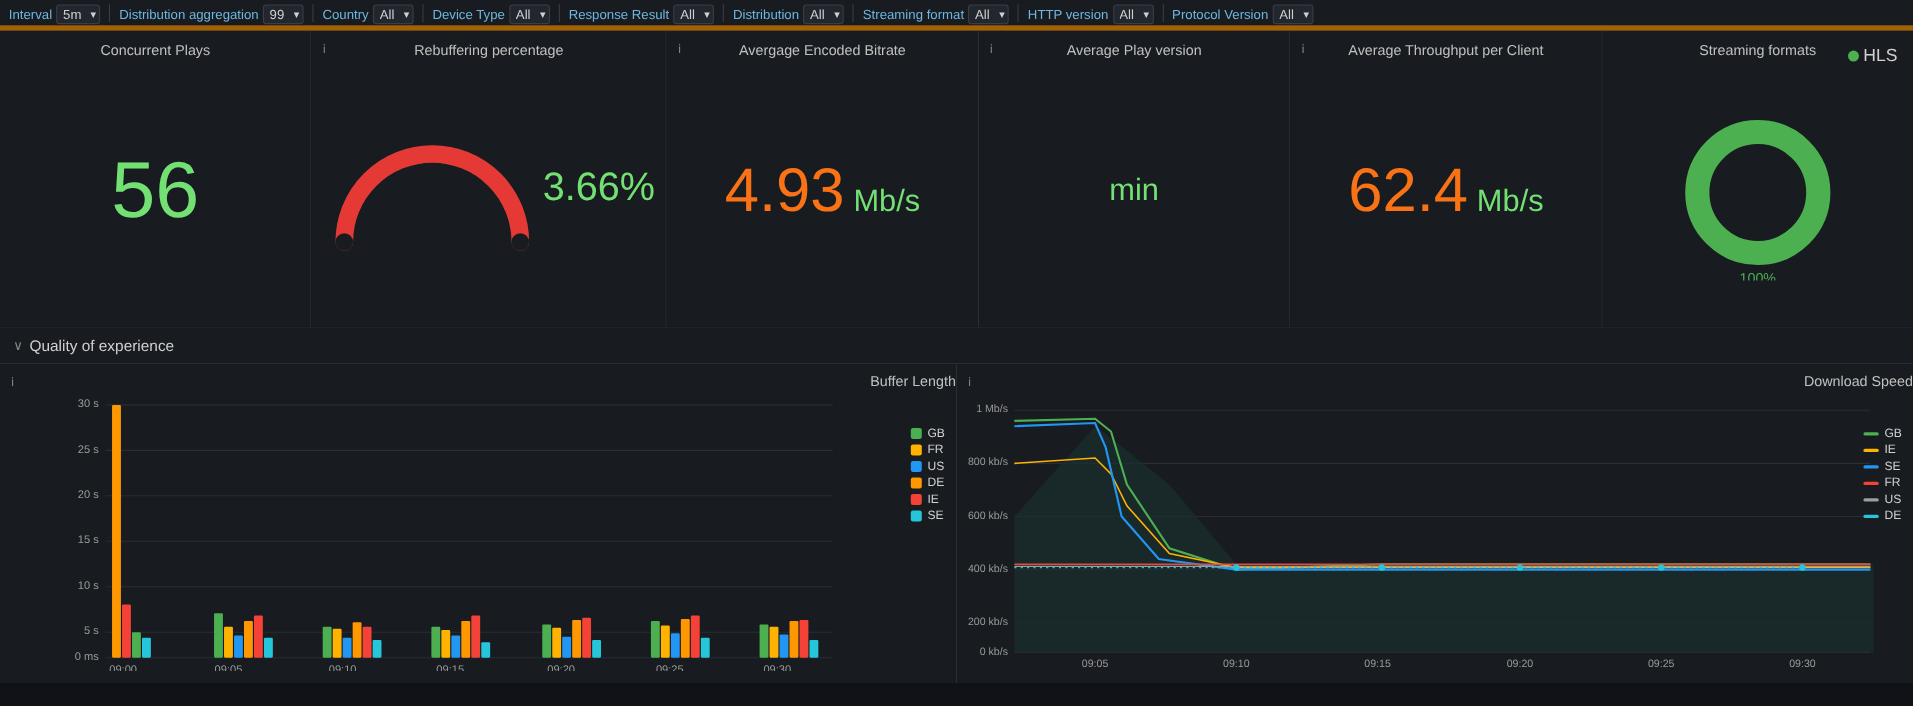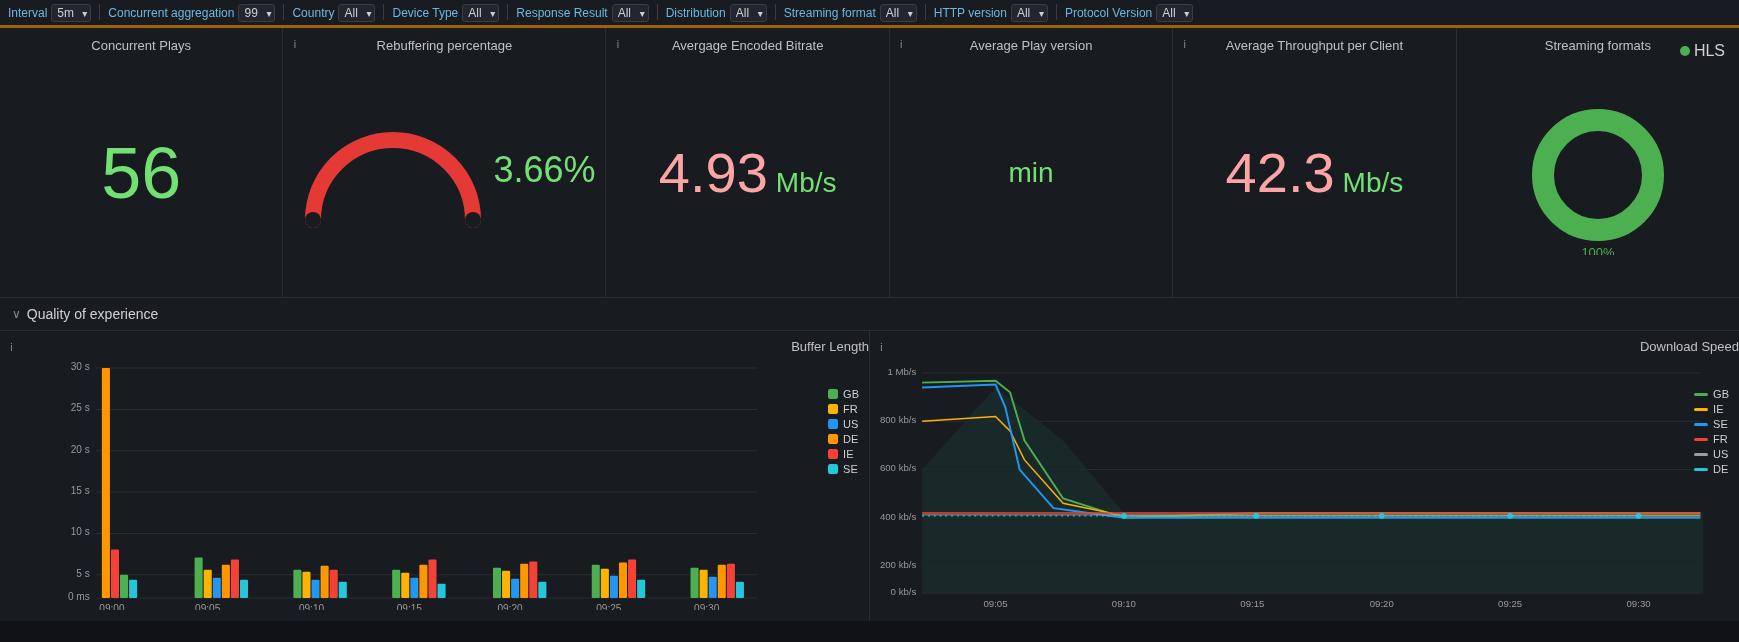--- a/index.html
+++ b/index.html
@@ -9,21 +9,21 @@
       font-family: 'Segoe UI', Arial, sans-serif;
       font-size: 12px;
       width: 1739px;
       overflow-x: hidden;
     }
 
     
     .filter-bar {
       display: flex;
       background: #181b20;
-      border-bottom: 3px solid #a16207;
+      border-bottom: 5px solid #a16207;
       padding: 4px 8px;
       gap: 6px;
       flex-wrap: wrap;
       height: 28px;
     }
     .filter-item {
       display: flex;
       align-items: center;
       gap: 4px;
     }
@@ -99,21 +99,21 @@
       font-size: 11px;
       cursor: pointer;
     }
     .metric-value {
       color: #73e073;
       font-size: 72px;
       font-weight: 300;
       line-height: 1;
     }
     .metric-value-md {
-      color: #fca5a5;
+      color: #f97316;
       font-size: 56px;
       font-weight: 300;
       line-height: 1;
     }
     .metric-unit {
       color: #73e073;
       font-size: 28px;
       font-weight: 300;
     }
     .metric-value-row {
@@ -250,21 +250,21 @@
   <div class="filter-item">
     <span class="filter-label">Interval</span>
     <div class="filter-select-wrap">
       <select class="filter-select">
         <option>5m</option>
       </select>
     </div>
   </div>
   <div class="filter-divider"></div>
   <div class="filter-item">
-    <span class="filter-label">Concurrent aggregation</span>
+    <span class="filter-label">Distribution aggregation</span>
     <div class="filter-select-wrap">
       <select class="filter-select">
         <option>99</option>
       </select>
     </div>
   </div>
   <div class="filter-divider"></div>
   <div class="filter-item">
     <span class="filter-label">Country</span>
     <div class="filter-select-wrap">
@@ -369,21 +369,21 @@
     <span class="metric-info">ℹ</span>
     <div class="metric-value-row">
       <span class="metric-unit">min</span>
     </div>
   </div>
 
   <div class="metric-card">
     <span class="metric-title">Average Throughput per Client</span>
     <span class="metric-info">ℹ</span>
     <div class="metric-value-row">
-      <span class="metric-value-md">42.3</span>
+      <span class="metric-value-md">62.4</span>
       <span class="metric-unit">Mb/s</span>
     </div>
   </div>
 
   <div class="metric-card" style="min-width:200px;">
     <span class="metric-title">Streaming formats</span>
     <div class="donut-legend">
       <div class="legend-dot" style="background:#4caf50;"></div>
       <span>HLS</span>
     </div>

